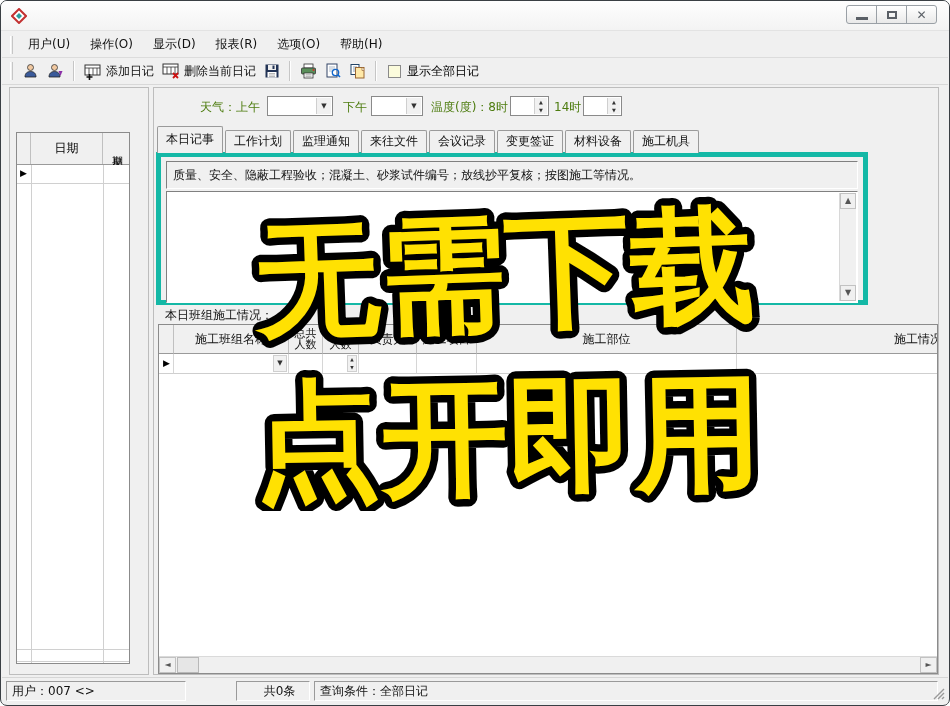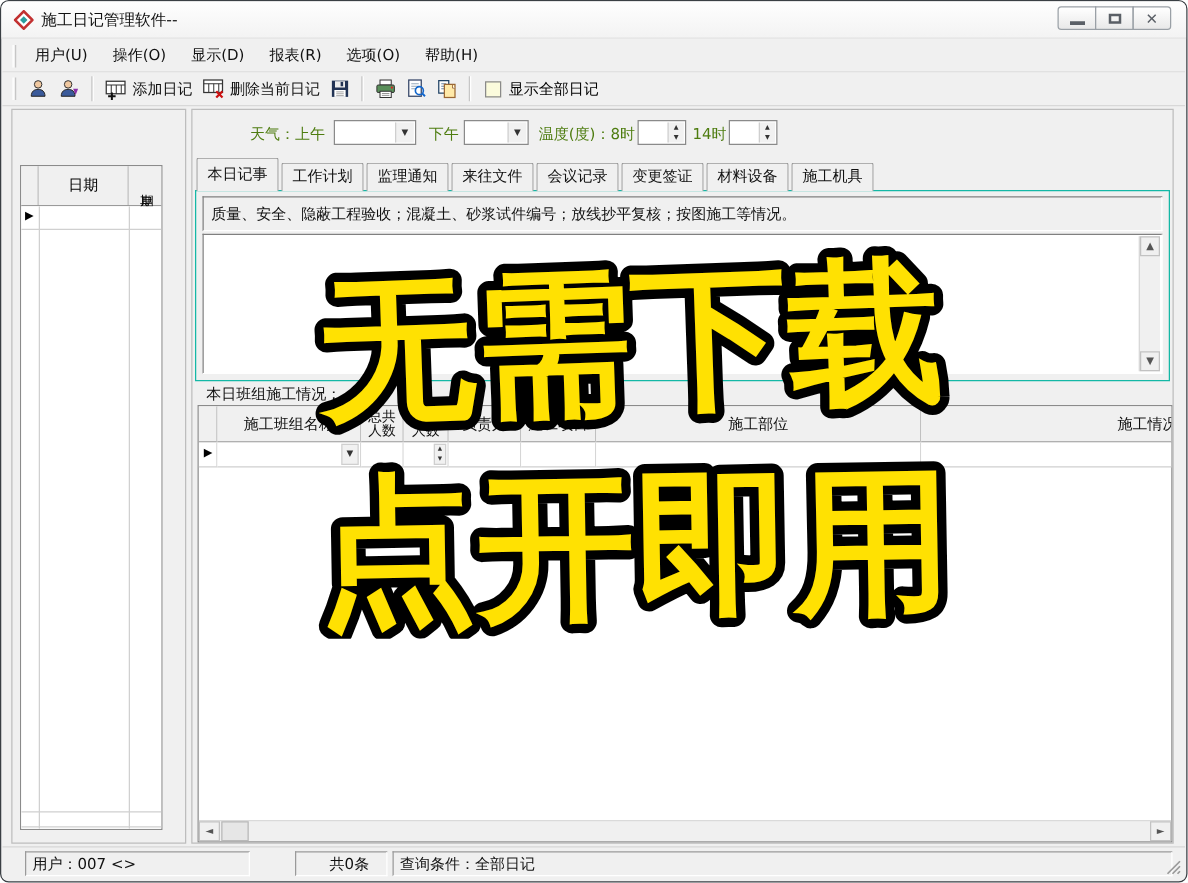--- a/index.html
+++ b/index.html
@@ -68,22 +68,22 @@
   .spin { position:absolute; height:20px; background:#fff; border:1px solid #8a8a8a; }
   .sbtns { position:absolute; right:1px; top:1px; bottom:1px; width:13px; background:#f1f1f1;
            border-left:1px solid #cfcfcf; display:flex; flex-direction:column; }
   .sbtns span { flex:1; text-align:center; font-size:5px; line-height:8px; color:#333; }
 
   
   .tabstrip { position:absolute; left:3px; top:39px; height:26px; display:flex; align-items:flex-end; z-index:2; }
   .tab { height:23px; line-height:21px; padding:0 8px; font-size:12px; background:#f0f0f0;
          border:1px solid #9a9a9a; border-bottom:none; border-radius:2px 2px 0 0; margin-right:2px; color:#111; }
   .tab.active { height:27px; line-height:25px; background:#f0f0f0; position:relative; z-index:3; }
-  .tabpage { position:absolute; left:2px; top:64px; width:780px; height:153px;
-             border:1px solid #14b8a6; background:#f0f0f0; z-index:1; }
+  .tabpage { position:absolute; left:2px; top:64px; width:712px; height:153px;
+             border:5px solid #14b8a6; background:#f0f0f0; z-index:1; }
   .hintbox { position:absolute; left:5px; top:4px; right:5px; height:28px; background:#f0f0f0;
              border-top:1px solid #808080; border-left:1px solid #808080;
              border-bottom:1px solid #ffffff; border-right:1px solid #ffffff;
              font-size:12px; line-height:26px; padding-left:6px; color:#111;
              white-space:nowrap; overflow:hidden; }
   .memo { position:absolute; left:5px; top:34px; right:5px; height:112px; background:#fff;
           border-top:1px solid #808080; border-left:1px solid #808080;
           border-bottom:1px solid #ffffff; border-right:1px solid #ffffff; }
   .vscroll { position:absolute; right:1px; top:1px; bottom:1px; width:17px; background:#f0f0f0;
              border-left:1px solid #d8d8d8; }
@@ -116,41 +116,40 @@
   .hs-left { left:0; } .hs-right { right:0; }
   .hs-thumb { position:absolute; left:18px; top:0; width:22px; height:16px; background:#e6e6e6; border:1px solid #b8b8b8; }
 
   
   .statusbar { position:absolute; left:1px; right:1px; bottom:1px; height:27px; background:#f0f0f0;
                border-top:1px solid #d6d6d6; }
   .spanel { position:absolute; top:3px; height:20px; background:#f0f0f0;
             border-top:1px solid #9a9a9a; border-left:1px solid #9a9a9a;
             border-bottom:1px solid #ffffff; border-right:1px solid #ffffff;
             font-size:12px; line-height:18px; color:#111; padding-left:5px; white-space:nowrap; overflow:hidden; }
-  .sp1 { left:18px; width:180px; }
+  .sp1 { left:4px; width:180px; }
   .sp2 { left:234px; width:74px; text-align:center; padding-left:13px; }
   .sp3 { left:312px; width:624px; }
   .sizegrip { position:absolute; right:3px; bottom:4px; width:13px; height:13px; }
 
   
   .overlay { position:absolute; z-index:50; pointer-events:none; }
   .overlay text { font-family:"DejaVu Sans", sans-serif; font-weight:bold;
                   stroke-linejoin:round; paint-order:stroke fill; }
 </style>
 </head>
 <body>
 
 <div class="win">
 
   <div class="titlebar">
     <svg class="appicon" viewBox="0 0 16 16">
       <path d="M8 1 L15 8 L8 15 L1 8 Z" fill="#ffffff" stroke="#c23131" stroke-width="2"></path>
       <path d="M8 5 L11 8 L8 11 L5 8 Z" fill="#2a9d9d"></path>
     </svg>
-    <span class="title">施工日记管理软件--</span>
     <div class="capgroup">
       <div class="capbtn">
           <span class="glyph-min"></span>
         </div>
       <div class="capbtn">
           <span class="glyph-restore"></span>
         </div>
       <div class="capbtn">
           <span class="glyph-close">✕</span>
         </div>

